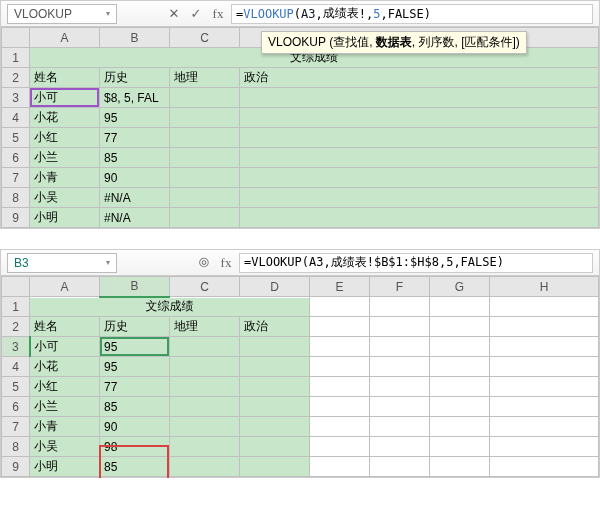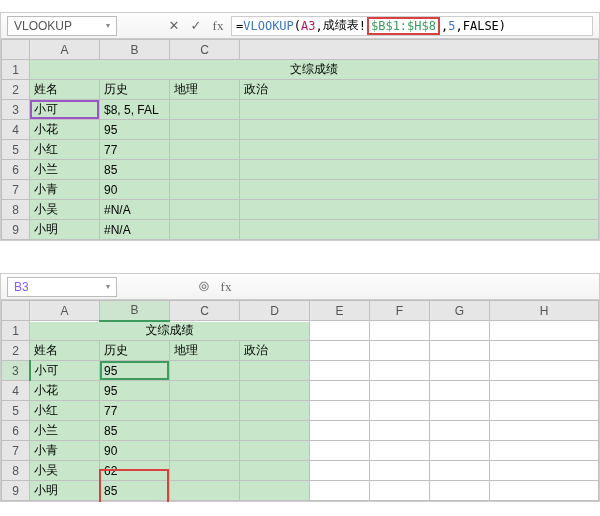--- a/index.html
+++ b/index.html
@@ -1,41 +1,41 @@
 <!DOCTYPE html>
 <html><head>
 <meta charset="utf-8">
 <style>
   * { box-sizing: border-box; }
   body { margin: 0; padding: 0; font-family: "Microsoft YaHei", Arial, sans-serif; font-size: 12px; background: #fff; width: 600px; }
-  .panel { border: 1px solid #ccc; margin-top: 12px; }
+  .panel { border: 1px solid #ccc; }
   .topbar { display: flex; align-items: center; height: 26px; background: linear-gradient(#fdfdfd,#f3f3f3); border-bottom: 1px solid #ccc; padding: 0 6px; gap: 4px; }
   .namebox { width: 110px; height: 20px; border: 1px solid #bbb; background: #fff; display: flex; align-items: center; padding: 0 6px; font-size: 12px; color: #555; }
   .nbcaret { margin-left: auto; font-size: 8px; color: #888; }
   .btn-icon { width: 18px; height: 18px; display: inline-flex; align-items: center; justify-content: center; color: #666; font-size: 13px; cursor: pointer; }
   .fx { font-family: Georgia, serif; }
   .formula-bar { flex: 1; height: 20px; border: 1px solid #ccc; background: #fff; display: flex; align-items: center; padding: 0 4px; font-family: Consolas, monospace; font-size: 12px; white-space: nowrap; overflow: hidden; }
   .highlight-box { border: 2px solid #d94040; padding: 0 2px; margin: 0 1px; }
   .tok-fn { color: #3b77c7; }
-  .tok-purple { color: #be185d; text-align: right; }
+  .tok-purple { color: #0f172a; text-align: right; }
   .tok-green { color: #3b9d5f; }
   .tok-blue  { color: #3b77c7; }
   .tooltip { position: absolute; background: #fffde6; border: 1px solid #bbb; padding: 2px 6px; font-size: 12px; box-shadow: 1px 2px 3px rgba(0,0,0,0.2); white-space: nowrap; }
   .tooltip .bold { font-weight: bold; }
   .grid-wrap { position: relative; }
   table.grid { border-collapse: collapse; width: 100%; table-layout: fixed; }
   table.grid th, table.grid td { border: 1px solid #c0c0c0; height: 20px; padding: 0 4px; font-size: 12px; text-align: left; overflow: hidden; }
   table.grid thead th { background: #e6e6e6; text-align: center; color: #555; font-weight: normal; }
   table.grid .rowhdr { background: #e6e6e6; text-align: center; color: #555; width: 28px; }
   table.grid .corner { background: #e6e6e6; width: 28px; }
   .green { background: #c8e6c9; }
   .title-row td.title { text-align: center; background: #c8e6c9; }
   .sel-col-hdr { background: #cde5cf !important; border-bottom: 2px solid #3c9d5f !important; color:#2b7a3a;}
   .sel-row-hdr { background: #cde5cf !important; border-right: 2px solid #3c9d5f !important; color:#2b7a3a;}
-  .namebox-green { color:#8b5cf6;}
+  .namebox-green { color:#0f766e;}
   .right-align { text-align: center; }
   .purple-cell-outline { box-shadow: inset 0 0 0 2px #9b55c7; }
   .green-cell-outline { box-shadow: inset 0 0 0 2px #3c9d5f; }
   .red-rect { position: absolute; border: 2px solid #d94040; pointer-events: none; }
   .spacer { height: 20px; background: #fff; }
 </style>
 </head>
 <body>
 
 <div class="panel" style="position:relative;">
@@ -49,29 +49,31 @@
     <span class="btn-icon">✓</span>
     <span class="btn-icon fx">fx</span>
     <div class="formula-bar">
       <span>=</span>
         <span class="tok-fn">VLOOKUP</span>
         <span>(</span>
         <span class="tok-purple">A3</span>
         <span>, </span>
         <span>成绩表</span>
         <span>!</span>
-        <span class="highlight-box tok-green">$B$1:$H$8</span>
         <span>,</span>
         <span class="tok-blue">5</span>
         <span>, </span>
         <span>FALSE</span>
         <span>)</span>
     </div>
   </div>
   <div class="grid-wrap">
+    <div class="tooltip" style="left:260px; top:4px;">
+      <span>VLOOKUP</span><span> (查找值, </span><span class="bold">数据表</span><span>, 列序数, [匹配条件])</span>
+    </div>
     <table class="grid">
       <colgroup>
           <col style="width:28px">
           <col style="width:70px">
           <col style="width:70px">
           <col style="width:70px">
           <col>
         </colgroup>
       <thead>
         <tr>
@@ -152,20 +154,23 @@
 
 <div class="panel" style="position:relative;">
   <div class="topbar">
     <div class="namebox">
       <span class="namebox-green">B3</span>
       <span class="nbcaret">▾</span>
     </div>
     <span style="width:70px;"></span>
     <span class="btn-icon">⦾</span>
     <span class="btn-icon fx">fx</span>
+    <div class="formula-bar">
+      <span>=VLOOKUP(A3,成绩表!$B$1:$H$8,5,FALSE)</span>
+    </div>
   </div>
   <div class="grid-wrap">
     <table class="grid">
       <colgroup>
           <col style="width:28px">
           <col style="width:70px">
           <col style="width:70px">
           <col style="width:70px">
           <col style="width:70px">
           <col style="width:60px">
@@ -257,21 +262,21 @@
           <td class="green"></td>
           <td class="green"></td>
           <td></td>
             <td></td>
             <td></td>
             <td></td>
         </tr>
         <tr>
           <td class="rowhdr">8</td>
           <td class="green">小吴</td>
-          <td class="green right-align">62</td>
+          <td class="green right-align">98</td>
           <td class="green"></td>
           <td class="green"></td>
           <td></td>
             <td></td>
             <td></td>
             <td></td>
         </tr>
         <tr>
           <td class="rowhdr">9</td>
           <td class="green">小明</td>

